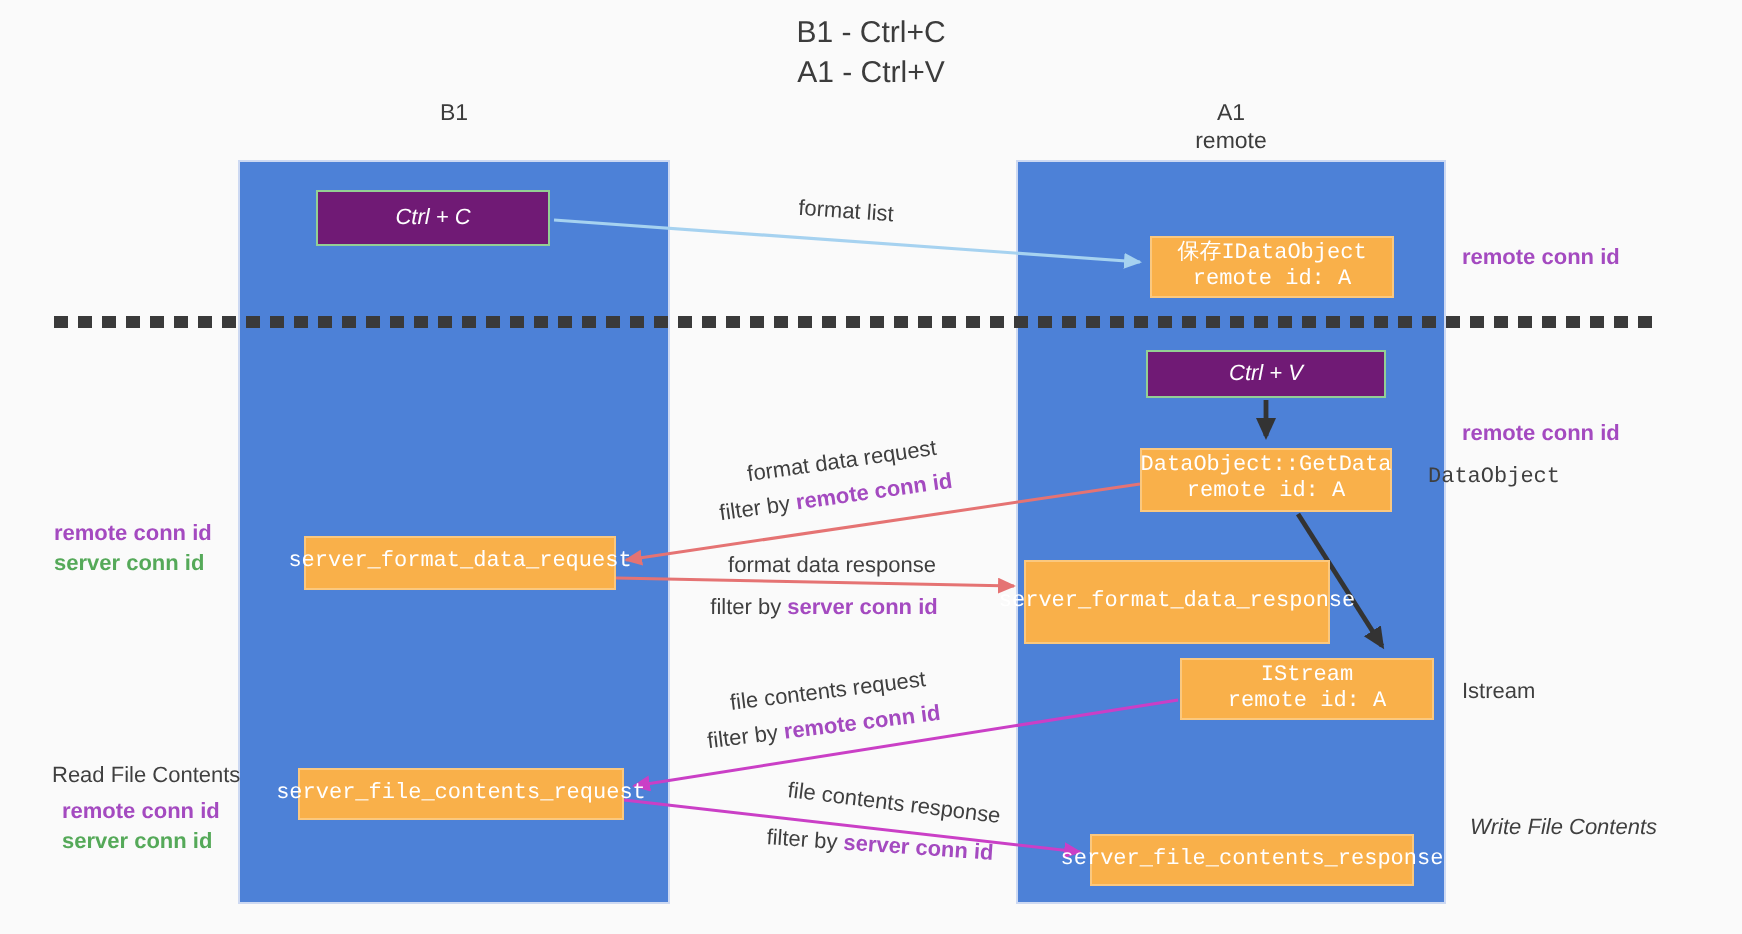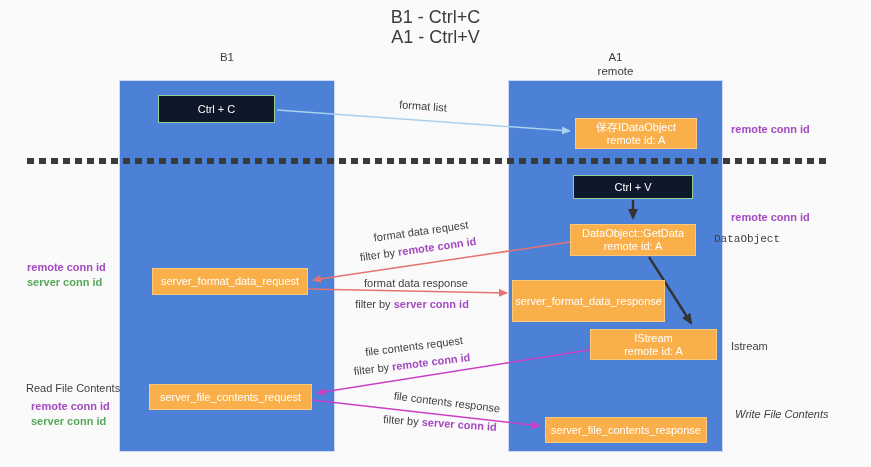--- a/index.html
+++ b/index.html
@@ -1,37 +1,37 @@
 <!DOCTYPE html>
 <html><head>
 <meta charset="utf-8">
 <style>
   html,body { margin:0; padding:0; background:#fafafa; }
   .canvas {
     position:relative; width:871px; height:467px; background:#fafafa;
     font-family:"Liberation Sans", sans-serif; overflow:hidden;
   }
   .title { position:absolute; top:7px; left:0; width:100%; text-align:center;
-           font-size:18px; color:#3c3c3c; line-height:20px; }
+           font-size:15px; color:#3c3c3c; line-height:20px; }
   .col-header { position:absolute; top:50px; text-align:center; font-size:11.5px;
                 color:#3c3c3c; line-height:14px; }
   #header-b1 { left:119px; width:216px; }
   #header-a1 { left:508px; width:215px; }
   .lane { position:absolute; top:80px; height:372px; background:#4d81d7;
           border:1px solid #cdd9f2; box-sizing:border-box; }
   #lane-b1 { left:119px; width:216px; }
   #lane-a1 { left:508px; width:215px; }
   .dashed { position:absolute; left:27px; top:158px; width:803px; height:6px;
             background:repeating-linear-gradient(90deg,#3a3a3a 0 7px,transparent 7px 12px); }
   .arrows { position:absolute; left:0; top:0; pointer-events:none; }
   .box { position:absolute; box-sizing:border-box; color:#fff; font-size:11px;
          line-height:13px; display:flex; flex-direction:column; align-items:center;
          justify-content:center; text-align:center; white-space:nowrap; }
-  .green  { background:#0f172a; border:1px solid #93cf94; }
-  .orange { background:#f9b04a; border:1px solid #fbc87e; }
+  .green  { background:#701a75; border:1px solid #93cf94;font-style:italic; }
+  .orange { background:#f9b04a; border:1px solid #fbc87e;font-family:Liberation Mono, monospace; }
   #box-ctrl-c    { left:158px; top:95px;  width:117px; height:28px; }
   #box-save      { left:575px; top:118px; width:122px; height:31px; }
   #box-ctrl-v    { left:573px; top:175px; width:120px; height:24px; }
   #box-getdata   { left:570px; top:224px; width:126px; height:32px; }
   #box-format-req{ left:152px; top:268px; width:156px; height:27px; }
   #box-format-res{ left:512px; top:280px; width:153px; height:42px; }
   #box-istream   { left:590px; top:329px; width:127px; height:31px; }
   #box-file-req  { left:149px; top:384px; width:163px; height:26px; }
   #box-file-res  { left:545px; top:417px; width:162px; height:26px; }
   .flabel { position:absolute; white-space:nowrap; font-size:11px; color:#3f3f3f;

